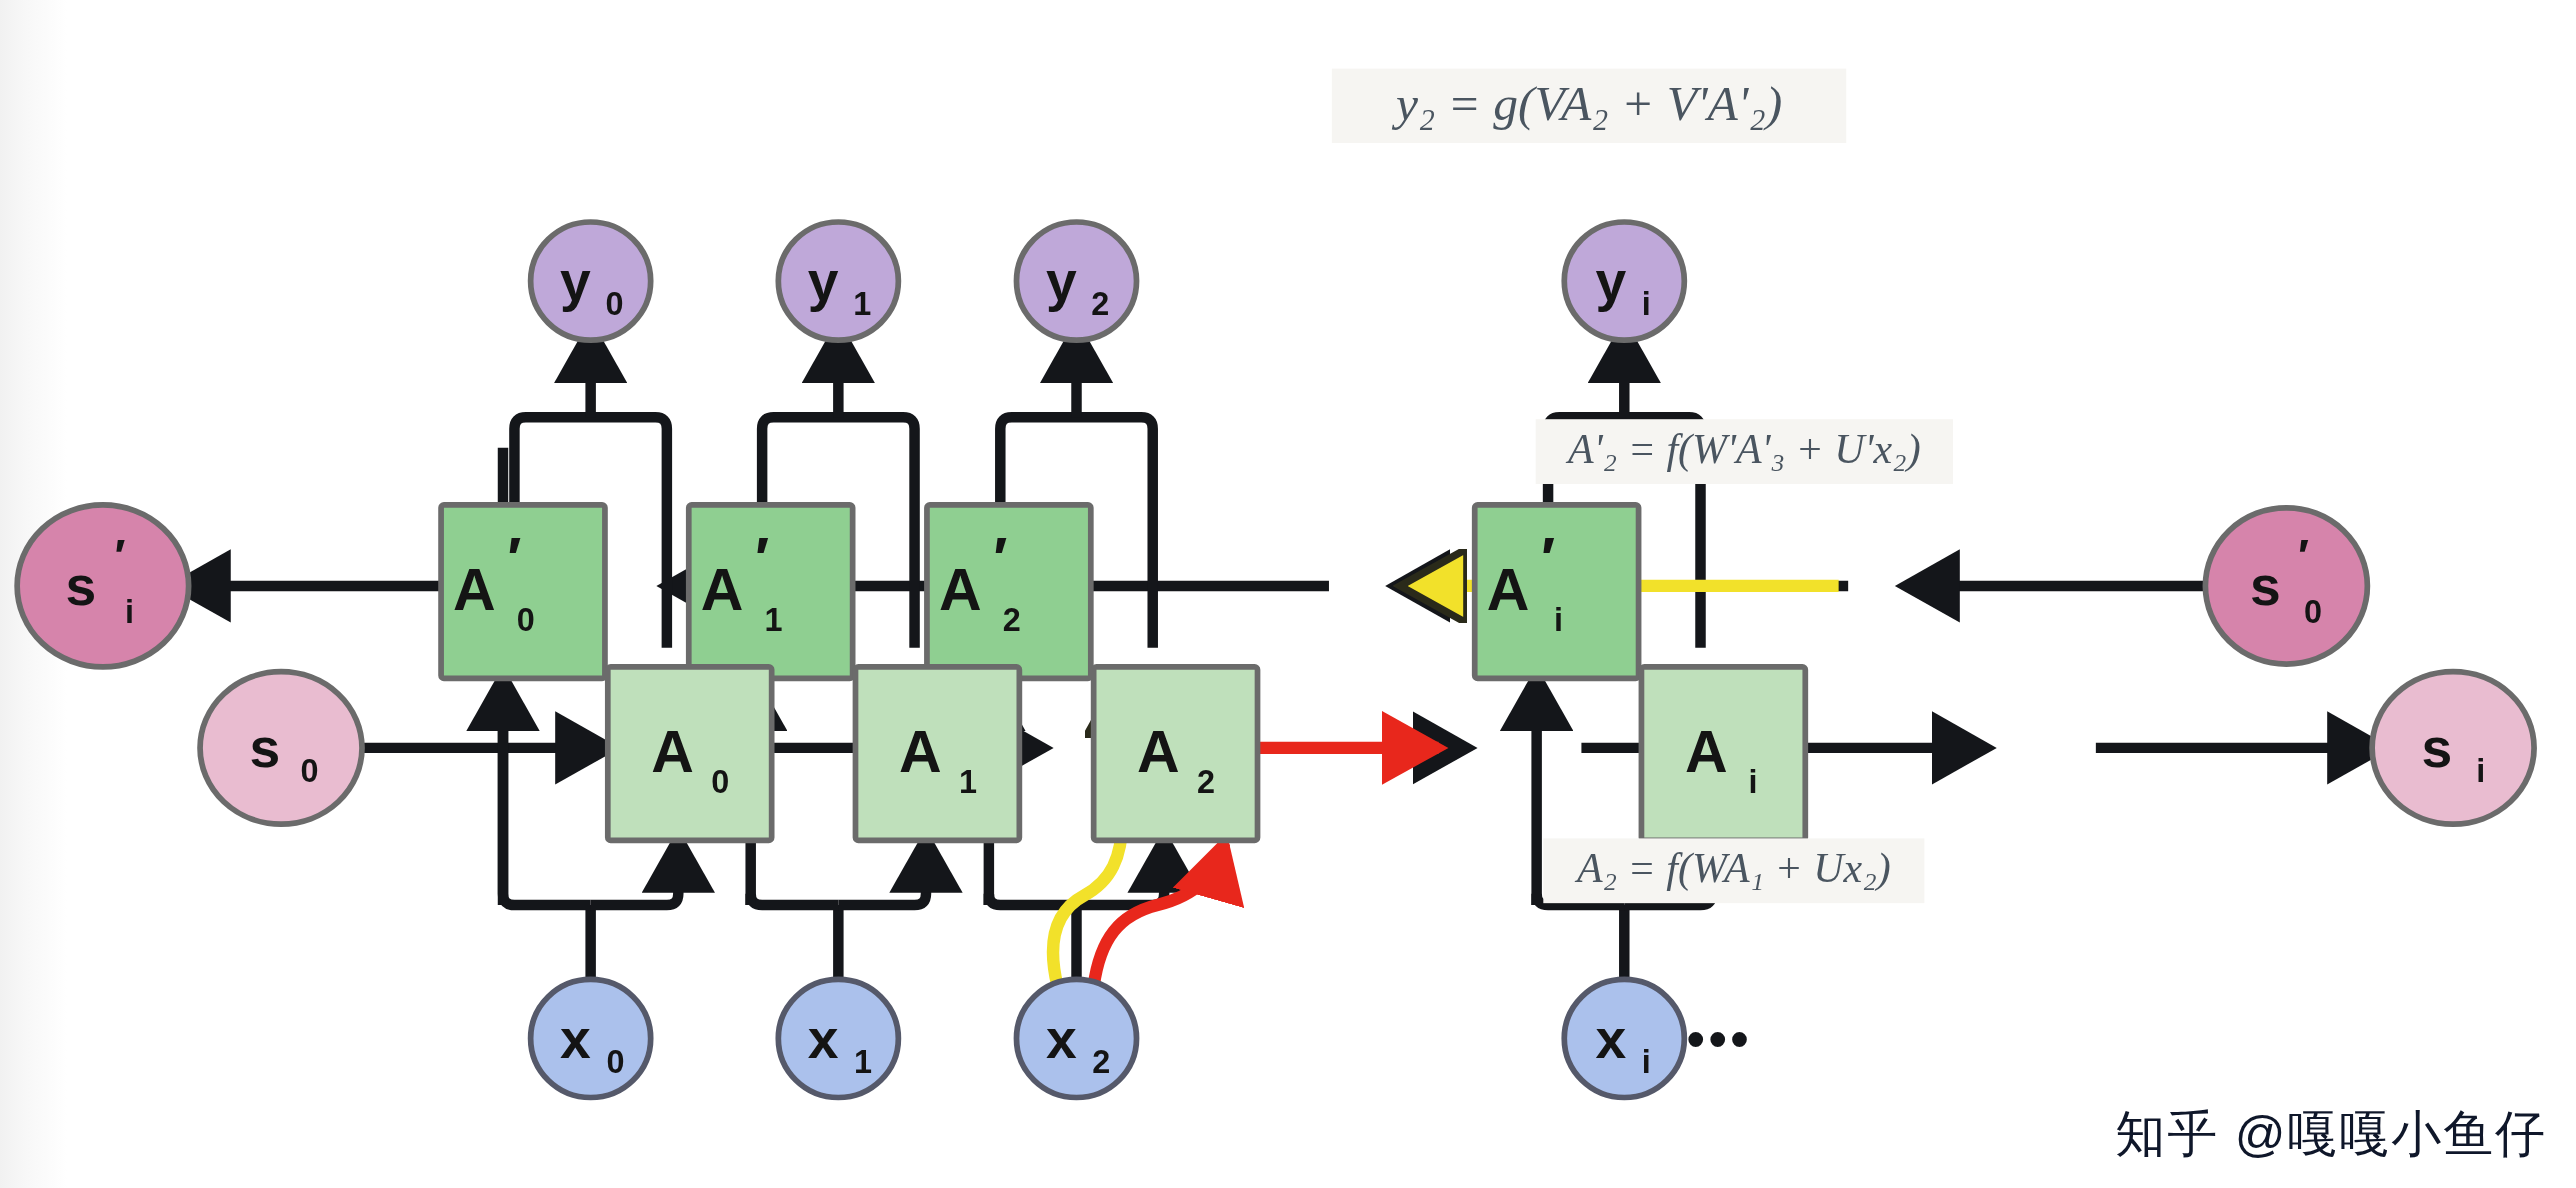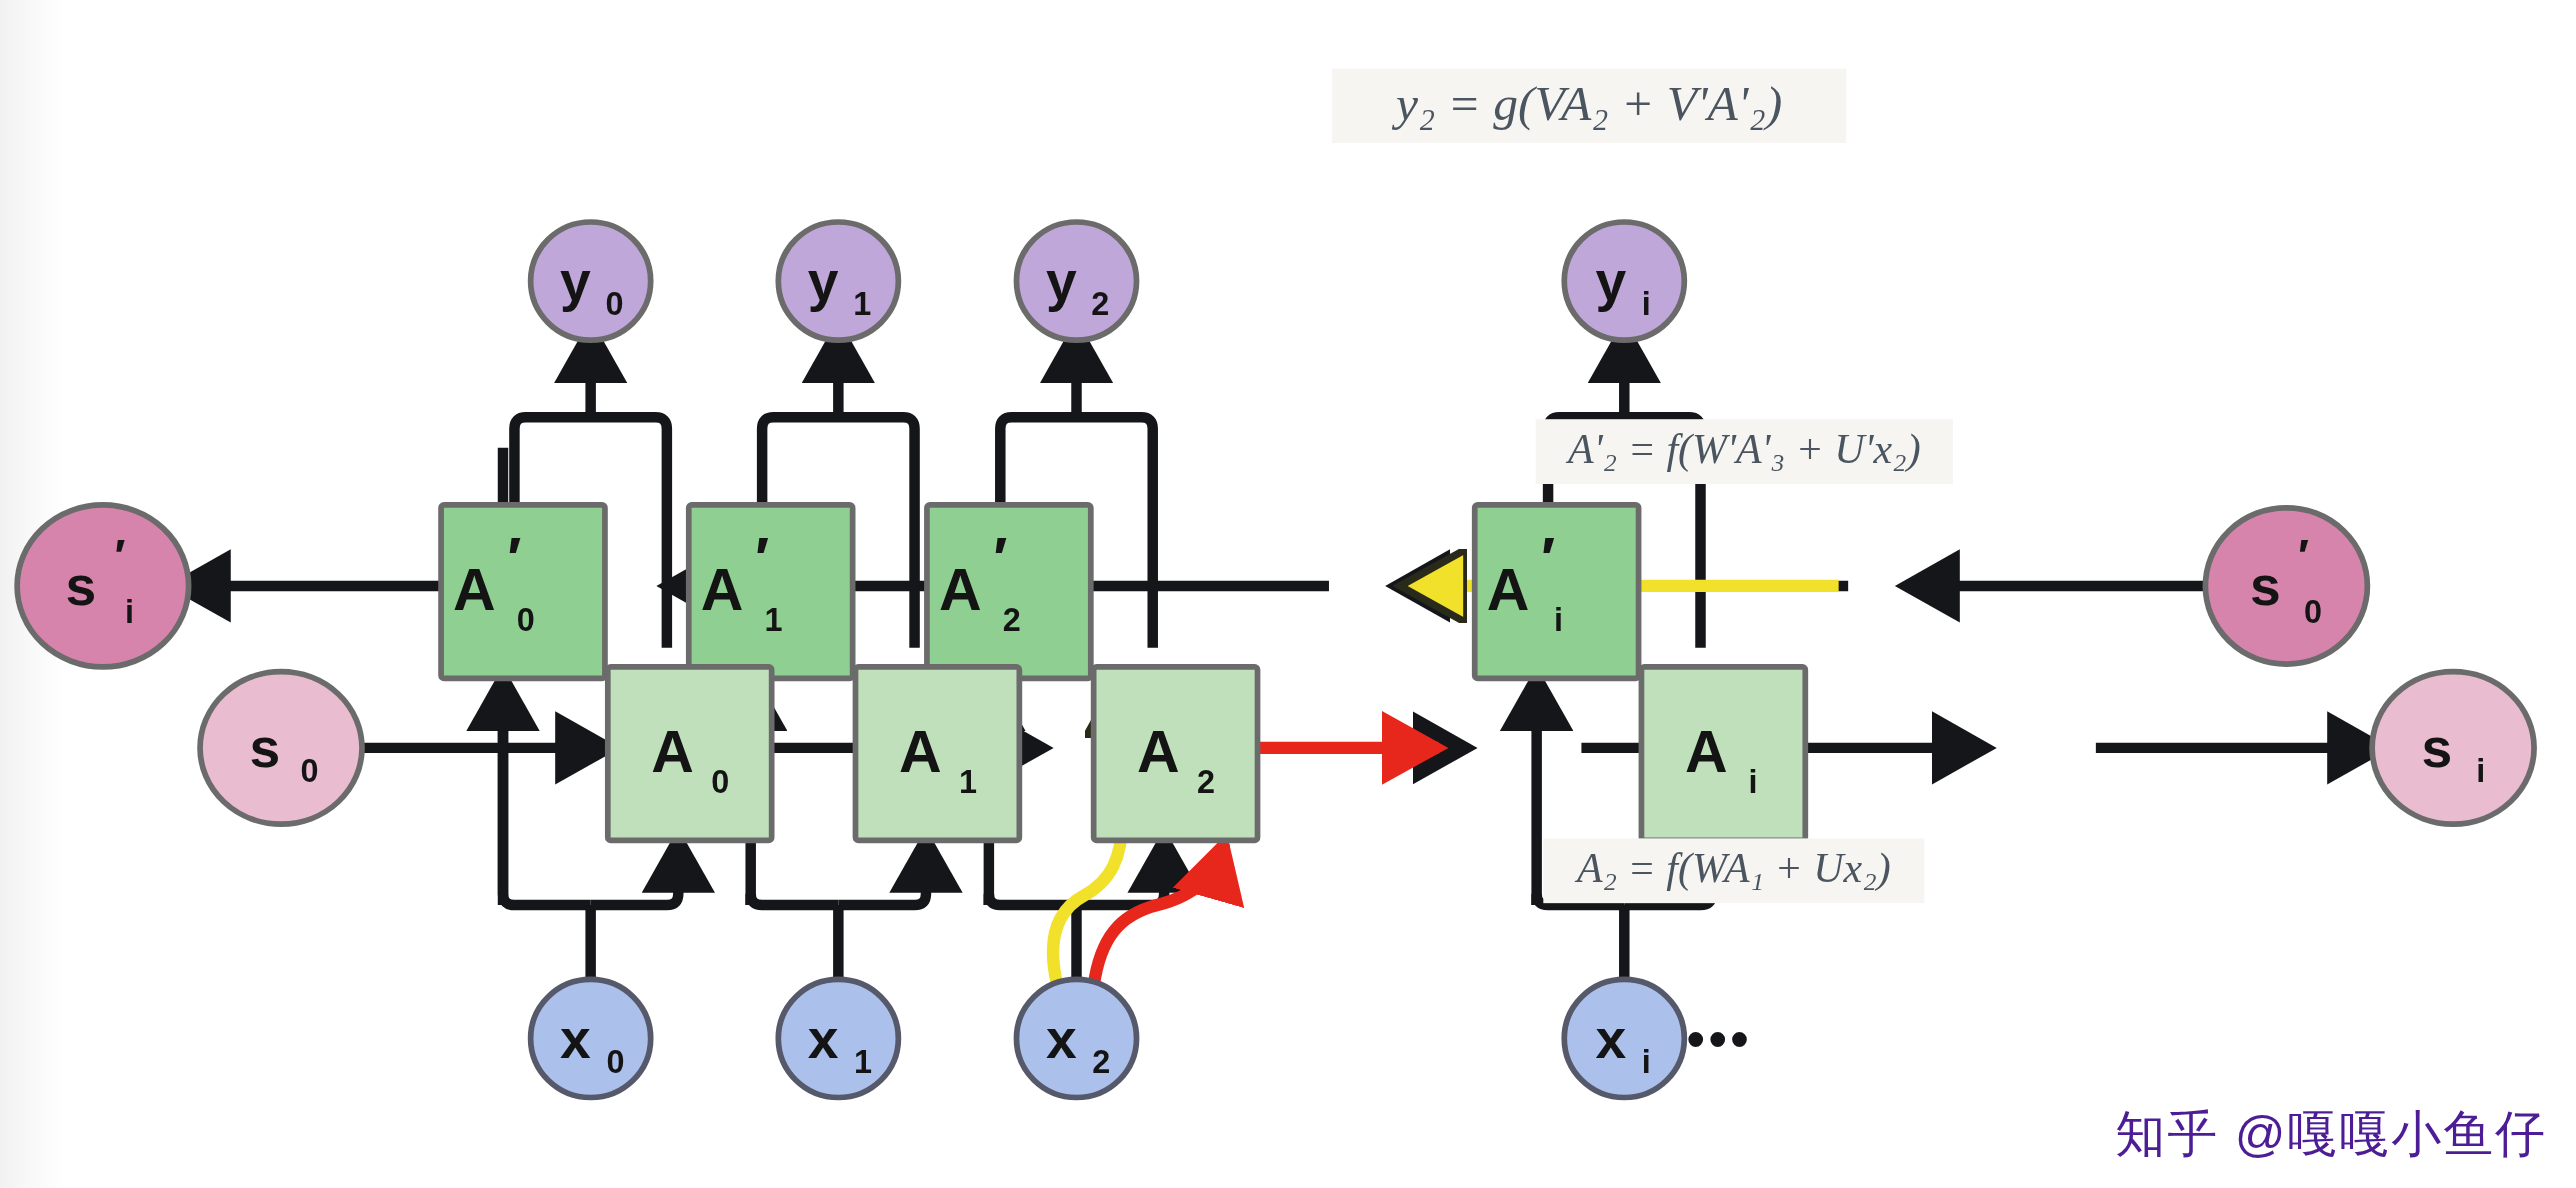--- a/index.html
+++ b/index.html
@@ -61,21 +61,21 @@
     font-size: 54px;
     fill: #14161a;
     letter-spacing: 4px;
   }
   #watermark {
     position: absolute;
     right: 29px;
     bottom: 21px;
     font-family: "Liberation Sans", sans-serif;
     font-size: 50px;
-    color: #4c1d95;
+    color: #0f172a;
     white-space: nowrap;
     letter-spacing: 1.9px;
     pointer-events: none;
   }
 </style>
 </head>
 <body>
 
 <div id="stage">
   <div id="left-edge-shade"></div>

